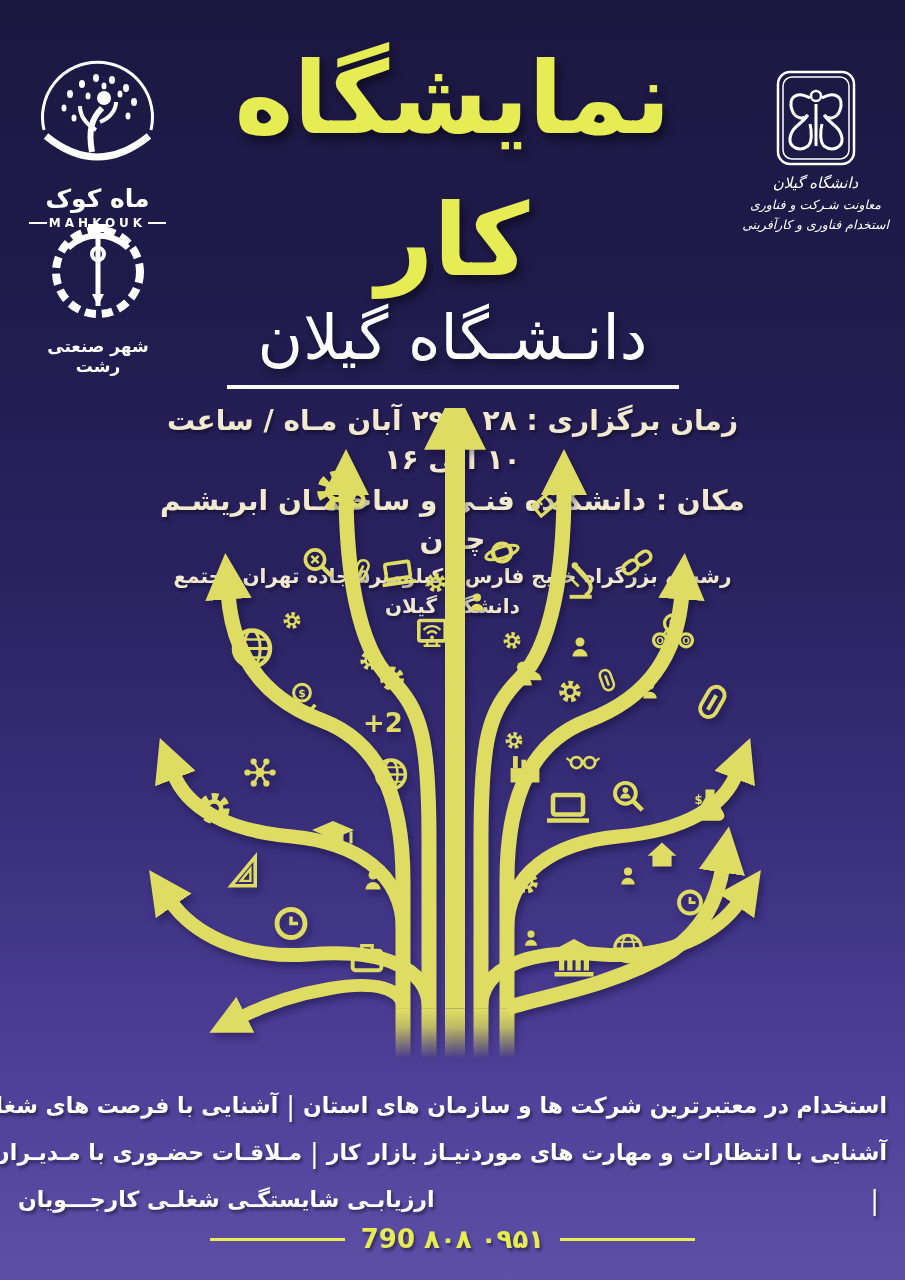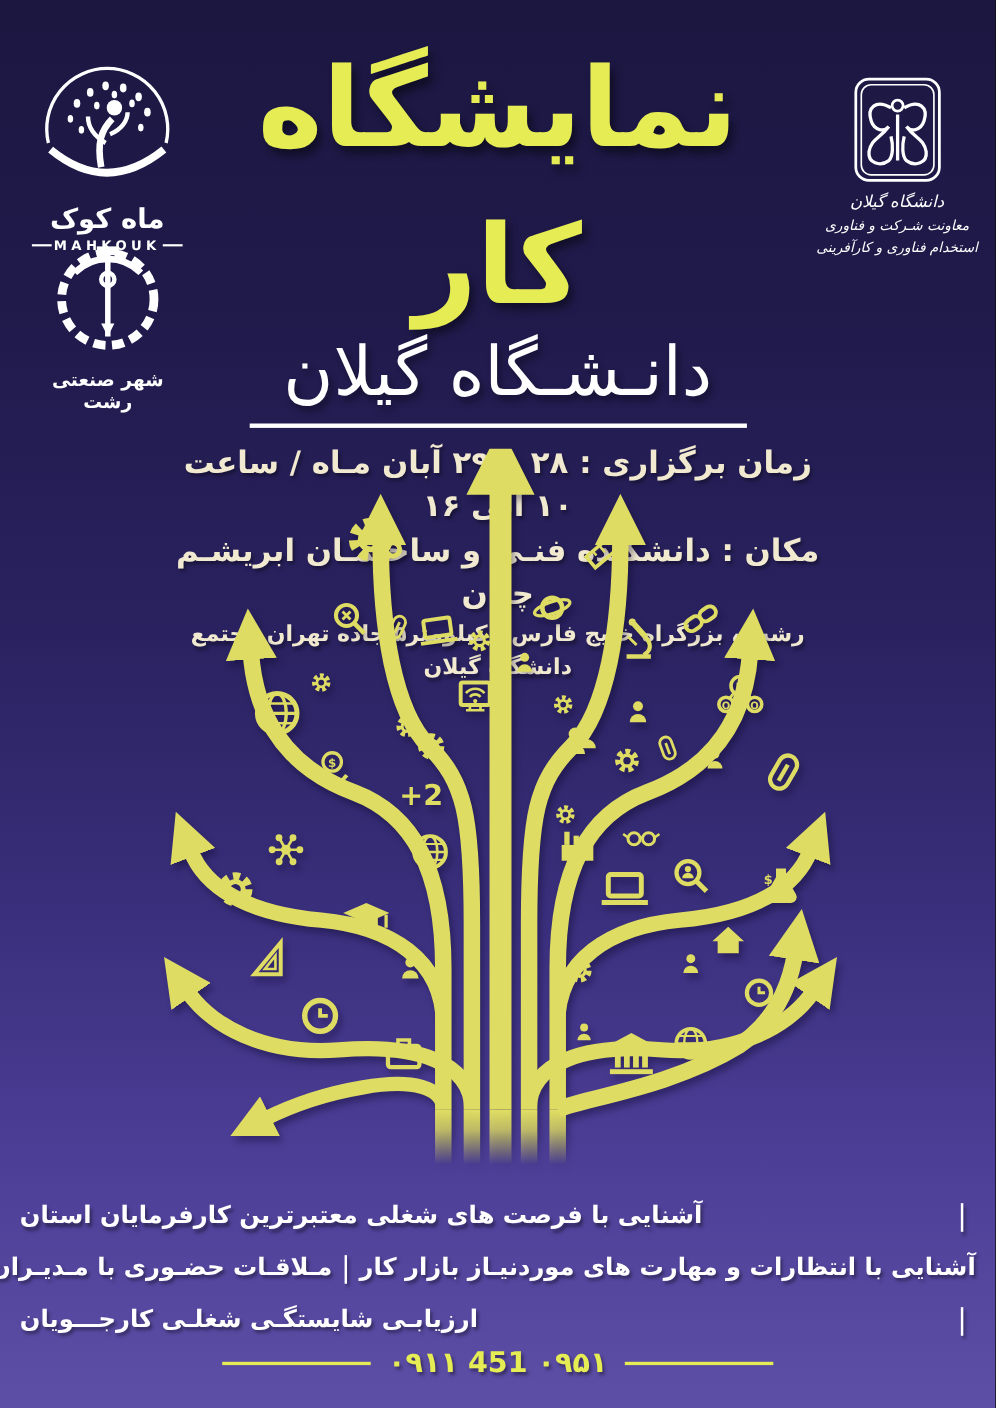--- a/index.html
+++ b/index.html
@@ -392,33 +392,34 @@
         <circle r="12" fill="none" stroke-width="3"></circle>
         <ellipse rx="5.5" ry="12" fill="none" stroke-width="2"></ellipse>
         <line x1="-12" x2="12" stroke-width="2"></line>
         <line x1="-10" y1="-6" x2="10" y2="-6" stroke-width="1.6"></line>
         <line x1="-10" y1="6" x2="10" y2="6" stroke-width="1.6"></line>
       </g>
     </svg>
 
   <div class="features">
     <div class="feature-row">
+      <span>استخدام در معتبرترین شرکت ها و سازمان های استان</span>
       <span class="sep">|</span>
       <span>آشنایی با فرصت های شغلی معتبرترین کارفرمایان استان</span>
     </div>
     <div class="feature-row">
       <span>آشنایی با انتظارات و مهارت های موردنیـاز بازار کار</span>
       <span class="sep">|</span>
       <span>مـلاقـات حضـوری با مـدیـران جـذب و استخدام ها</span>
     </div>
     <div class="feature-row">
       <span class="sep">|</span>
       <span>ارزیابـی شایستگـی شغلـی کارجـــویان</span>
     </div>
   </div>
 
   <div class="contact-row" style="color: rgb(229, 236, 84);">
     <span class="dash" style="background: rgb(229, 236, 84);"></span>
-    <span class="number">۰۹۱۱ 451 ۰۹۵۱</span>
+    <span class="number">790 ۸۰۸ ۰۹۵۱</span>
     <span class="dash" style="background: rgb(229, 236, 84);"></span>
   </div>
 
 </div>
 
 </body></html>

